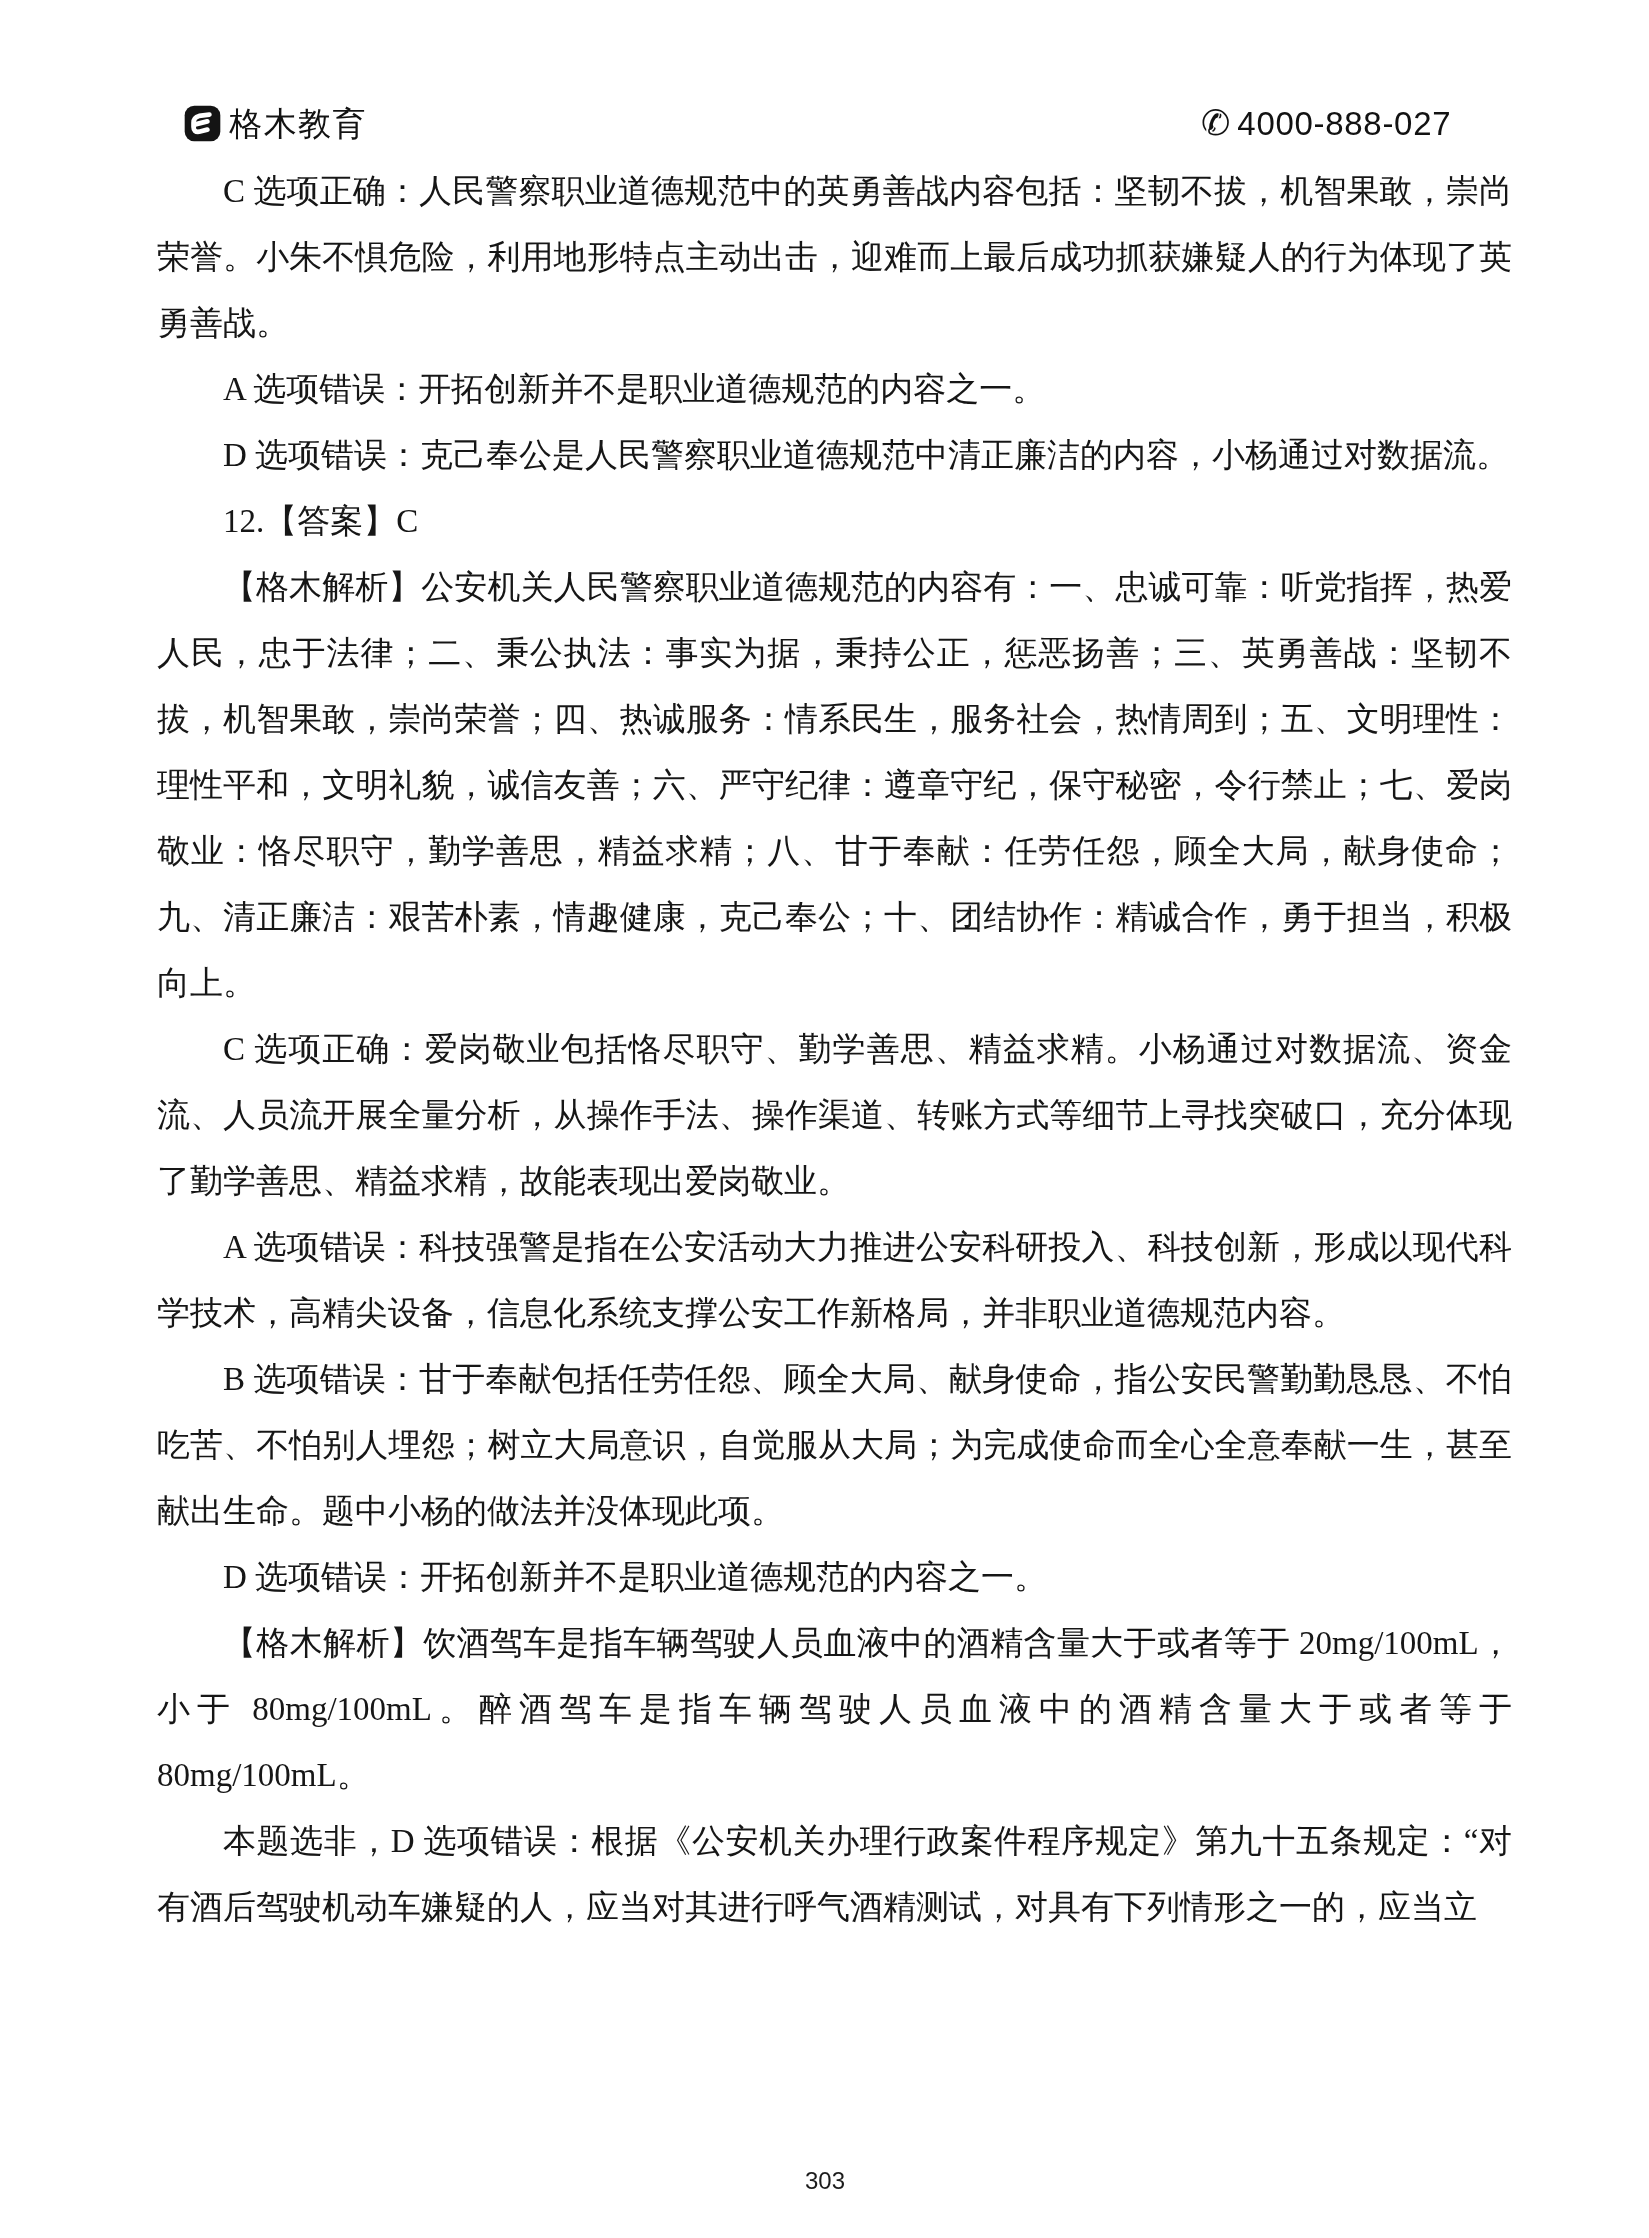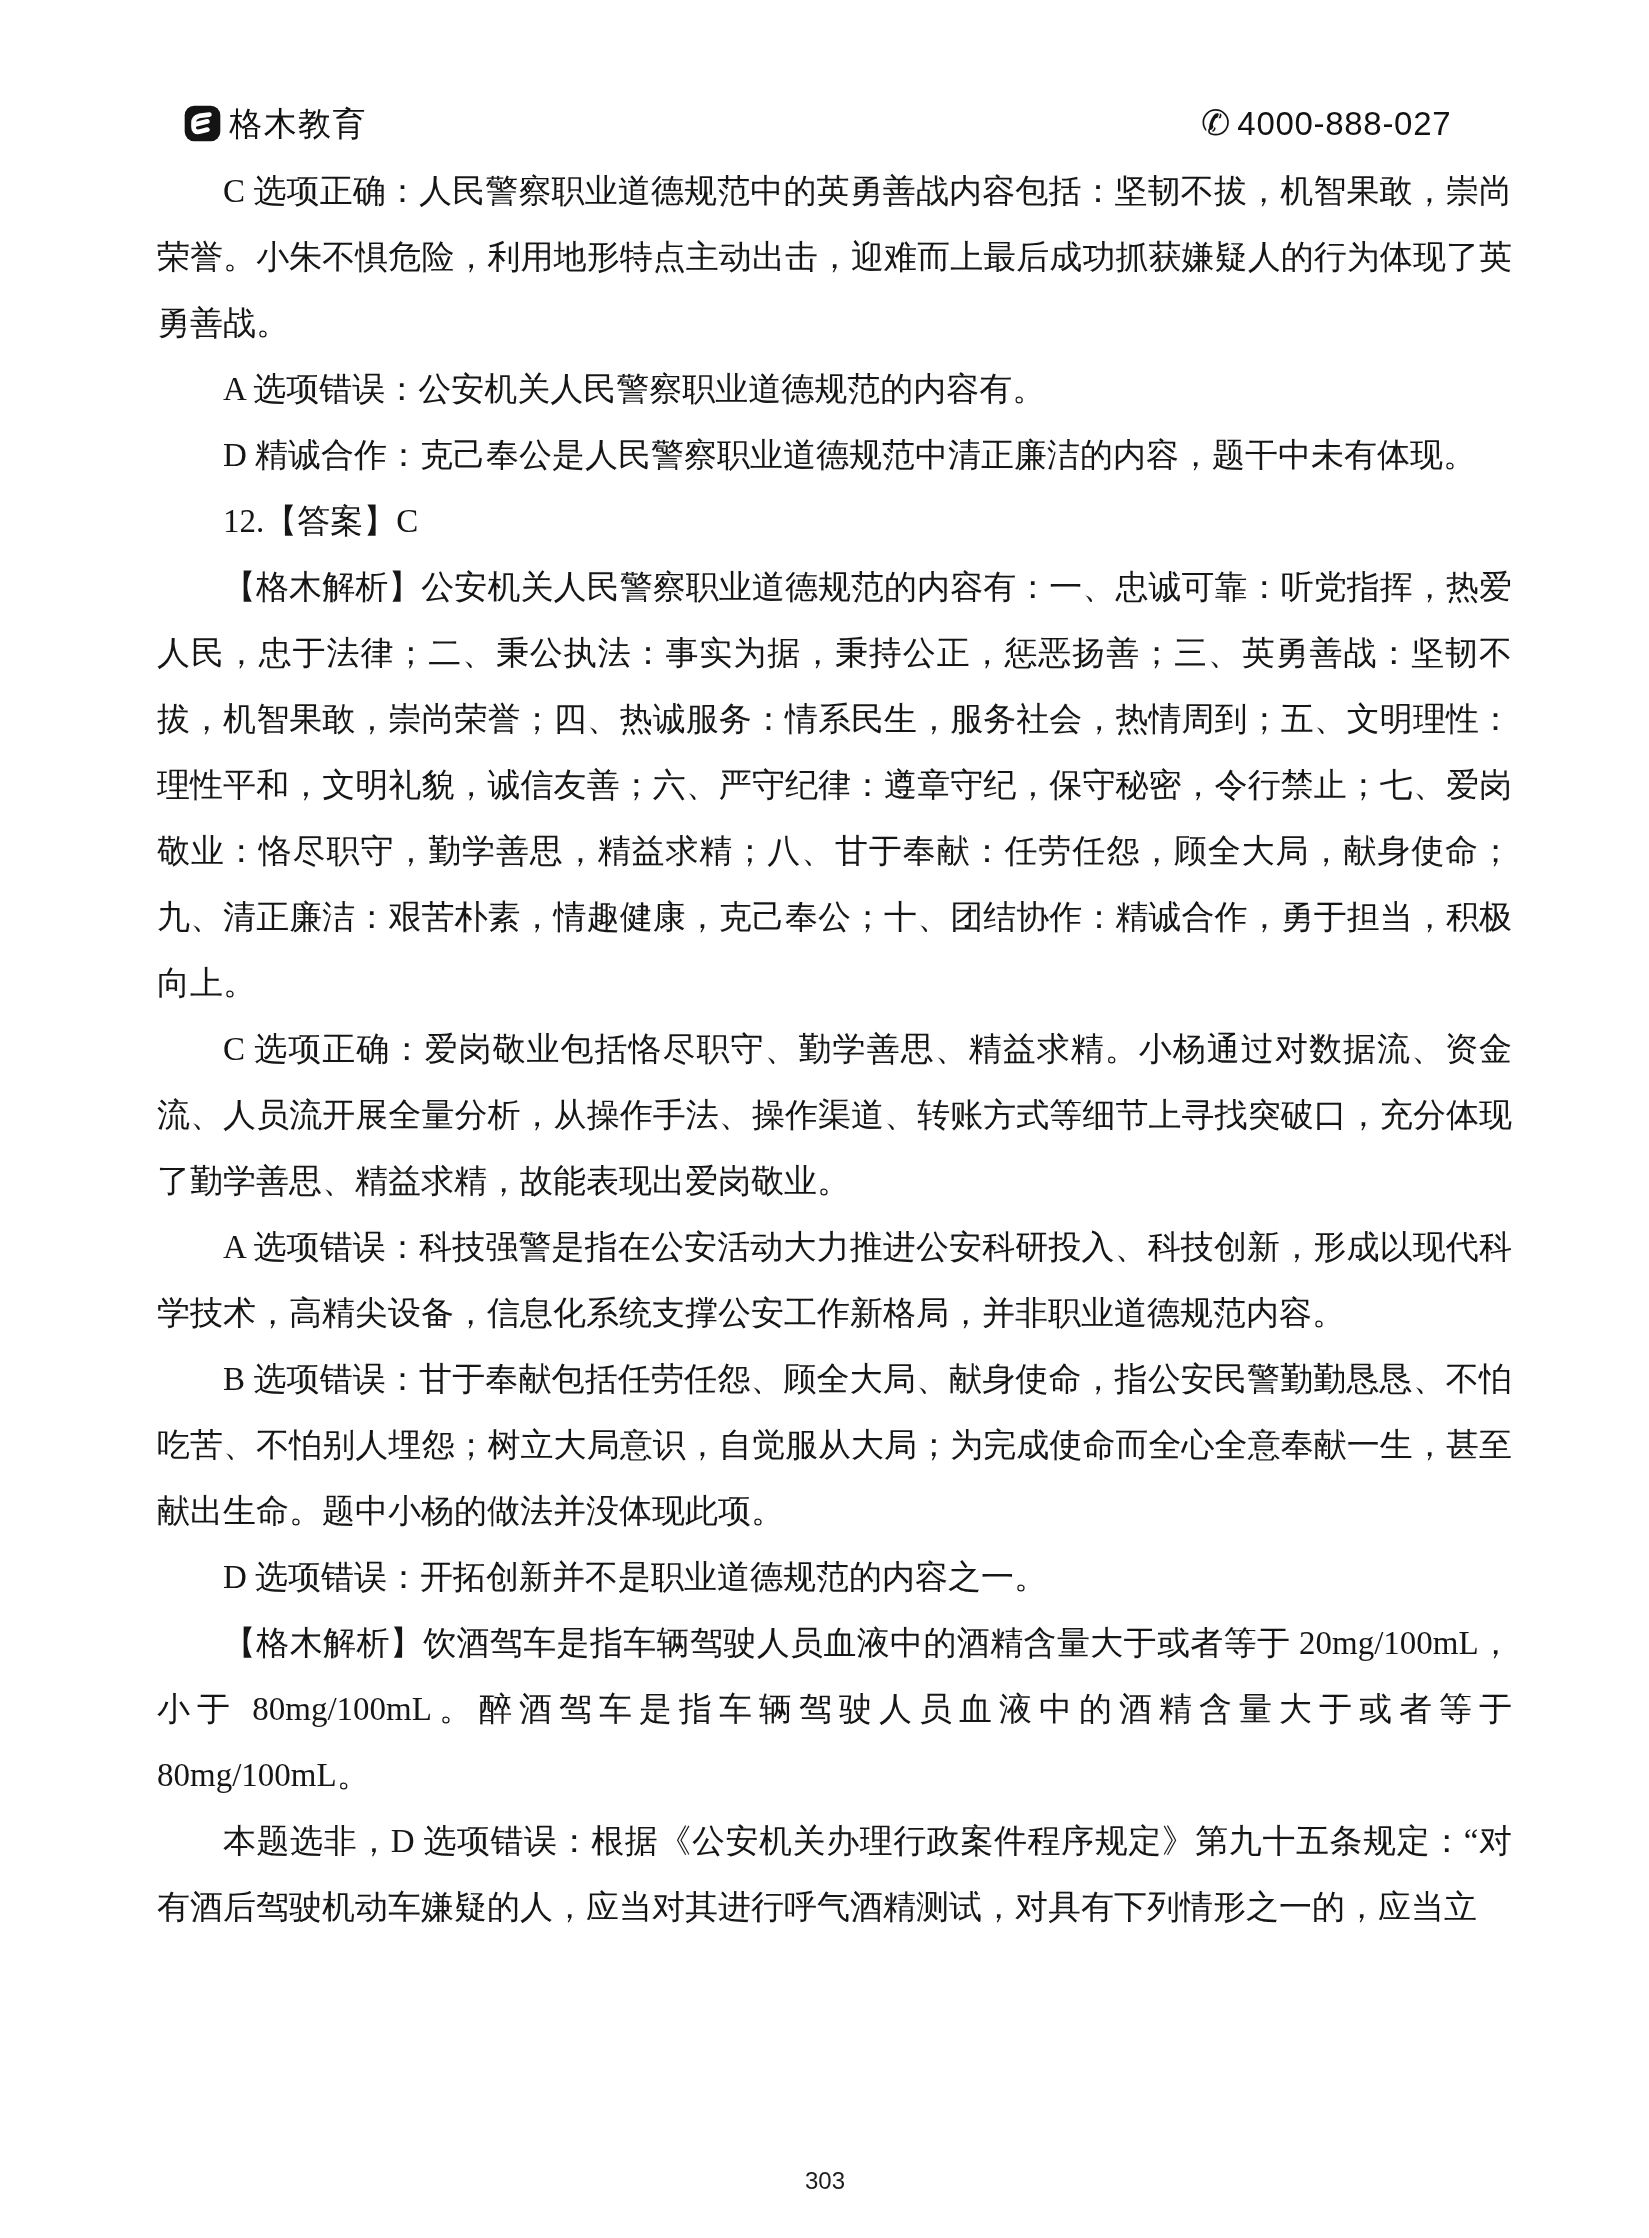--- a/index.html
+++ b/index.html
@@ -118,22 +118,22 @@
     </div>
 
     <div class="phone">
       <span class="phone-icon">✆</span>
       <span class="phone-number">4000-888-027</span>
     </div>
   </header>
 
   <main class="body-text">
     <p class="para">C 选项正确：人民警察职业道德规范中的英勇善战内容包括：坚韧不拔，机智果敢，崇尚荣誉。小朱不惧危险，利用地形特点主动出击，迎难而上最后成功抓获嫌疑人的行为体现了英勇善战。</p>
-    <p class="para">A 选项错误：公安机关人民警察职业道德规范的内容有。</p>
-    <p class="para">D 精诚合作：克己奉公是人民警察职业道德规范中清正廉洁的内容，题干中未有体现。</p>
+    <p class="para">A 选项错误：开拓创新并不是职业道德规范的内容之一。</p>
+    <p class="para">D 选项错误：克己奉公是人民警察职业道德规范中清正廉洁的内容，小杨通过对数据流。</p>
     <p class="para">12.【答案】C</p>
     <p class="para">【格木解析】公安机关人民警察职业道德规范的内容有：一、忠诚可靠：听党指挥，热爱人民，忠于法律；二、秉公执法：事实为据，秉持公正，惩恶扬善；三、英勇善战：坚韧不拔，机智果敢，崇尚荣誉；四、热诚服务：情系民生，服务社会，热情周到；五、文明理性：理性平和，文明礼貌，诚信友善；六、严守纪律：遵章守纪，保守秘密，令行禁止；七、爱岗敬业：恪尽职守，勤学善思，精益求精；八、甘于奉献：任劳任怨，顾全大局，献身使命；九、清正廉洁：艰苦朴素，情趣健康，克己奉公；十、团结协作：精诚合作，勇于担当，积极向上。</p>
     <p class="para">C 选项正确：爱岗敬业包括恪尽职守、勤学善思、精益求精。小杨通过对数据流、资金流、人员流开展全量分析，从操作手法、操作渠道、转账方式等细节上寻找突破口，充分体现了勤学善思、精益求精，故能表现出爱岗敬业。</p>
     <p class="para">A 选项错误：科技强警是指在公安活动大力推进公安科研投入、科技创新，形成以现代科学技术，高精尖设备，信息化系统支撑公安工作新格局，并非职业道德规范内容。</p>
     <p class="para">B 选项错误：甘于奉献包括任劳任怨、顾全大局、献身使命，指公安民警勤勤恳恳、不怕吃苦、不怕别人埋怨；树立大局意识，自觉服从大局；为完成使命而全心全意奉献一生，甚至献出生命。题中小杨的做法并没体现此项。</p>
     <p class="para">D 选项错误：开拓创新并不是职业道德规范的内容之一。</p>
     <p class="para">【格木解析】饮酒驾车是指车辆驾驶人员血液中的酒精含量大于或者等于 20mg/100mL，小于 80mg/100mL。醉酒驾车是指车辆驾驶人员血液中的酒精含量大于或者等于 80mg/100mL。</p>
     <p class="para">本题选非，D 选项错误：根据《公安机关办理行政案件程序规定》第九十五条规定：“对有酒后驾驶机动车嫌疑的人，应当对其进行呼气酒精测试，对具有下列情形之一的，应当立</p>
   </main>
 

